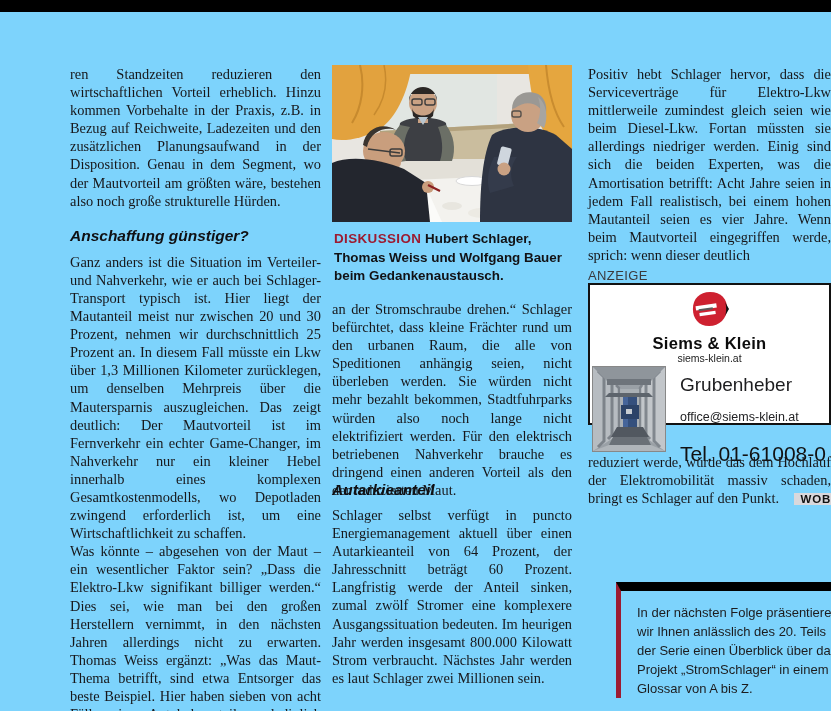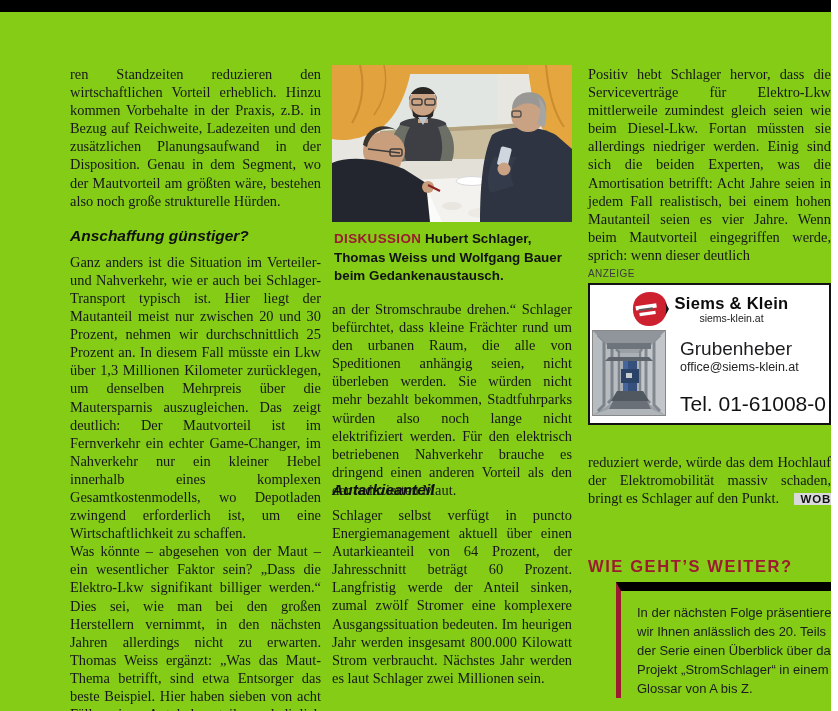--- a/index.html
+++ b/index.html
@@ -1,17 +1,17 @@
 <!DOCTYPE html>
 <html lang="de"><head>
 <meta charset="utf-8">
 <style>
   html,body{margin:0;padding:0;}
   body{width:838px;height:711px;overflow:hidden;}
-  .page{position:relative;width:838px;height:711px;background:#84cc16;font-family:"Liberation Serif",serif;}
+  .page{position:relative;width:838px;height:711px;background:#7dd3fc;font-family:"Liberation Serif",serif;}
   .topbar{position:absolute;top:0;left:0;width:838px;height:12px;background:#000;}
   .right-strip{position:absolute;top:0;right:0;width:7px;height:711px;background:#ffffff;z-index:50;}
 
   .col{position:absolute;top:65px;}
   .col1{left:70px;width:251px;}
   .col2{left:332px;width:240px;height:646px;}
   .col3{left:588px;width:243px;height:646px;}
 
   p.body{margin:0;font-size:14.4px;line-height:18.1px;text-align:justify;color:#17171a;}
   h3.subhead{margin:0;font-family:"Liberation Sans",sans-serif;font-weight:bold;font-size:15.5px;color:#101013;font-style:italic;}
@@ -22,31 +22,31 @@
   
   .photo{position:absolute;top:0;left:0;width:240px;height:157px;overflow:hidden;background:#e8e6e1;}
   .caption{position:absolute;top:165px;left:2px;width:238px;margin:0;font-family:"Liberation Sans",sans-serif;font-weight:bold;font-size:13.4px;line-height:18.6px;color:#121215;text-align:left;}
   .caption-label{color:#9c1b31;letter-spacing:0.4px;}
   .c2-para1{position:absolute;top:235px;left:0;width:240px;}
   .c2-head{position:absolute;top:416px;left:0;text-align:right;}
   .c2-para2{position:absolute;top:441px;left:0;width:240px;}
 
   
   .c3-para1{position:absolute;top:0;left:0;width:243px;}
-  .anzeige-label{position:absolute;top:203px;left:0;font-family:"Liberation Sans",sans-serif;font-size:10px;letter-spacing:0.4px;color:#3a3a3e;}
+  .anzeige-label{position:absolute;top:203px;left:0;font-family:"Liberation Sans",sans-serif;font-size:13px;letter-spacing:0.4px;color:#3a3a3e;}
   .ad-box{position:absolute;top:218px;left:0;width:239px;height:138px;background:#fff;border:2px solid #121212;}
-  .ad-logo-row{display:flex;align-items:center;justify-content:center;margin-top:5px;gap:6px;}
+  .ad-logo-row{display:flex;align-items:center;justify-content:center;margin-top:5px;gap:6px;flex-direction:column;}
   .ad-brand-block{font-family:"Liberation Sans",sans-serif;text-align:center;}
   .ad-brand{font-weight:bold;font-size:16.5px;color:#0c0c0c;letter-spacing:0.3px;}
   .ad-site{font-size:10.5px;color:#222;margin-top:-1px;}
   .ad-bottom{display:flex;margin-top:2px;padding-left:2px;gap:14px;align-items:flex-start;}
   .ad-photo{width:72px;height:84px;overflow:hidden;border:1px solid #888;}
   .ad-info{font-family:"Liberation Sans",sans-serif;padding-top:8px;}
   .ad-product{font-size:19px;color:#1d1d1f;}
-  .ad-email{font-size:12.5px;color:#232325;}
+  .ad-email{font-size:12.5px;color:#232325;margin-top:14px;}
   .ad-phone{font-size:21px;color:#111;margin-top:18px;}
 
   .c3-para2-wrap{position:absolute;top:388px;left:0;width:243px;}
   .byline{position:absolute;right:0;bottom:2px;font-family:"Liberation Sans",sans-serif;font-weight:bold;font-size:11.5px;letter-spacing:0.8px;color:#111;background:#d9d8dc;padding-left:6px;}
 
   .teaser-title{position:absolute;top:492px;left:0;font-family:"Liberation Sans",sans-serif;font-weight:bold;font-size:16.5px;letter-spacing:1.6px;color:#9c1b31;}
   .teaser-box{position:absolute;top:517px;left:0;width:238px;border-top:9px solid #000;border-left:5px solid #9c1b31;min-height:96px;margin-left:28px;}
   .teaser-text{margin:12px 0 0 16px;font-family:"Liberation Sans",sans-serif;font-size:13px;line-height:19px;color:#1c1c1e;width:210px;}
 </style>
 </head>
@@ -171,18 +171,17 @@
           <div class="ad-phone">Tel. 01-61008-0</div>
         </div>
       </div>
     </div>
 
     <div class="c3-para2-wrap">
       <p class="body">reduziert werde, würde das dem Hochlauf der Elektromobilität massiv schaden, bringt es Schlager auf den Punkt.</p>
       <span class="byline">WOB</span>
     </div>
 
-    <div class="teaser-title">WIE GEHT’S WEITER?</div>
     <div class="teaser-box">
       <p class="teaser-text">In der nächsten Folge präsentieren wir Ihnen anlässlich des 20. Teils der Serie einen Überblick über das Projekt „StromSchlager“ in einem Glossar von A bis Z.</p>
     </div>
   </div>
 </div>
 
 </body></html>

